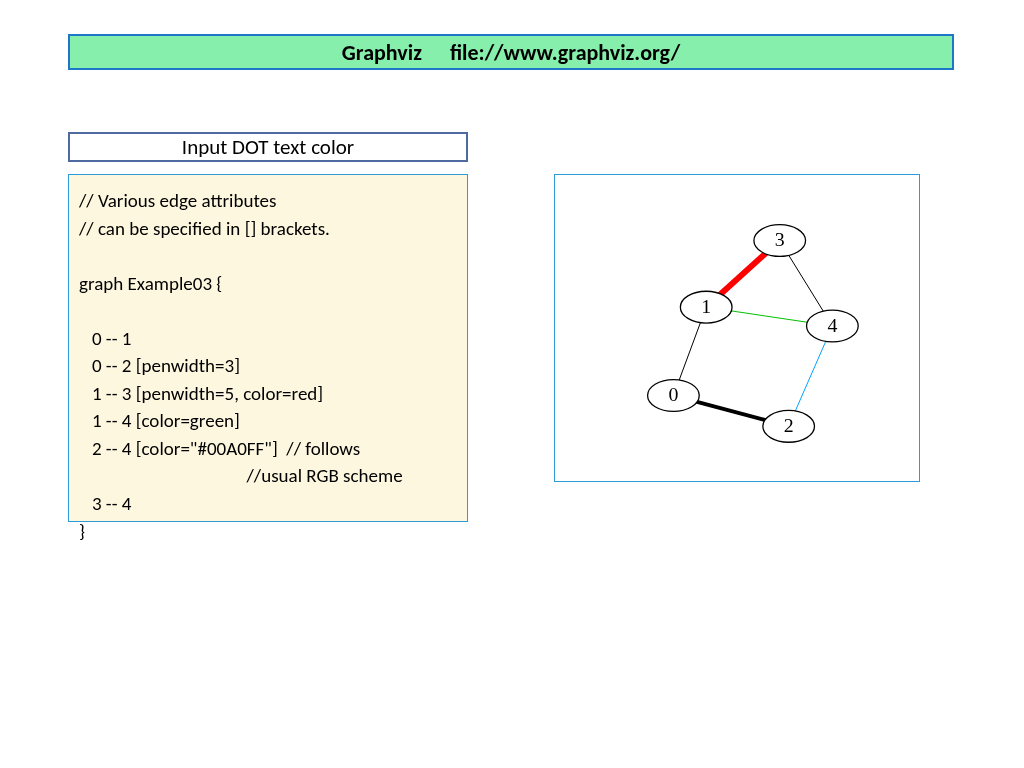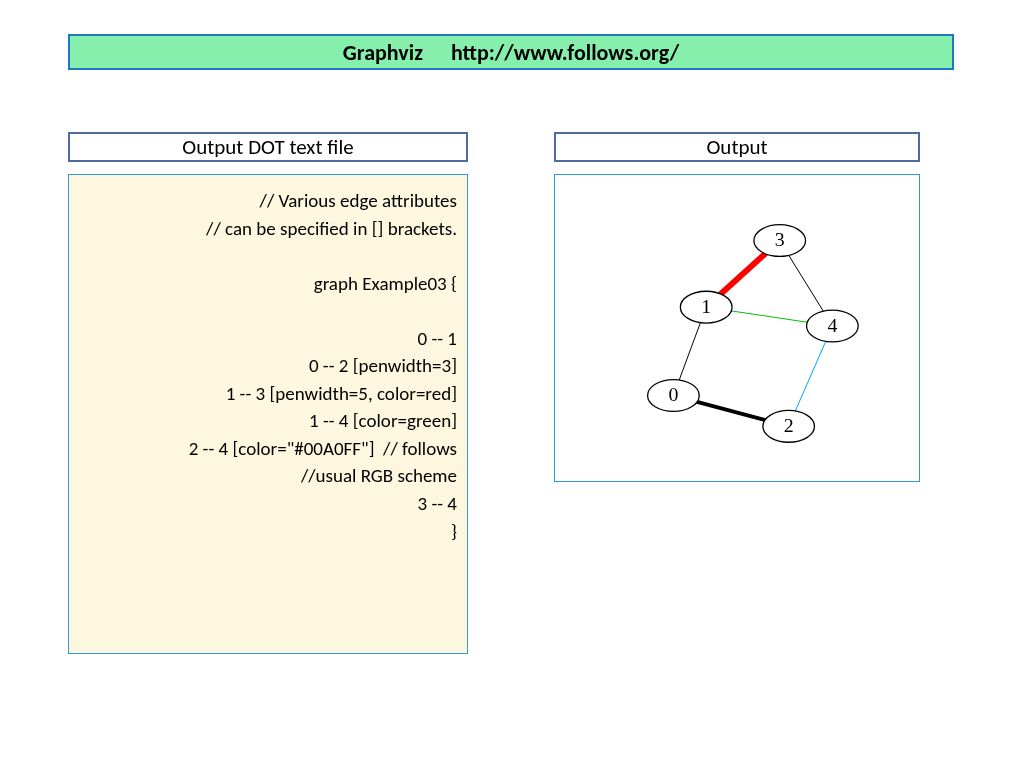--- a/index.html
+++ b/index.html
@@ -57,29 +57,28 @@
   .output-label {
     left: 554px;
     top: 132px;
     width: 366px;
   }
   .input-box {
     position: absolute;
     left: 68px;
     top: 174px;
     width: 400px;
-    height: 480px;
+    height: 348px;
     border: 1.5px solid #2e9ad6;
     background: #fdf7df;
     box-sizing: border-box;
     padding: 12px 10px;
     font-size: 19px;
     line-height: 1.45;
     white-space: pre;
-    text-align: right;
   }
   .output-box {
     position: absolute;
     left: 554px;
     top: 174px;
     width: 366px;
     height: 308px;
     border: 1.5px solid #2e9ad6;
     background: #ffffff;
     box-sizing: border-box;
@@ -101,30 +100,27 @@
     dominant-baseline: middle;
   }
 </style>
 </head>
 <body>
 
 <div class="page">
 
   <div class="title-bar">
     <span class="t-name">Graphviz</span>
-    <span class="t-url">http://www.follows.org/</span>
+    <span class="t-url">file://www.graphviz.org/</span>
   </div>
 
   <div class="input-label">
-    <span>Output DOT text file</span>
+    <span>Input DOT text color</span>
   </div>
 
-  <div class="output-label">
-    <span>Output</span>
-  </div>
 
   <div class="input-box"><span>// Various edge attributes
 // can be specified in [] brackets.
 
 graph Example03 {
 
    0 -- 1
    0 -- 2 [penwidth=3]
    1 -- 3 [penwidth=5, color=red]
    1 -- 4 [color=green]

